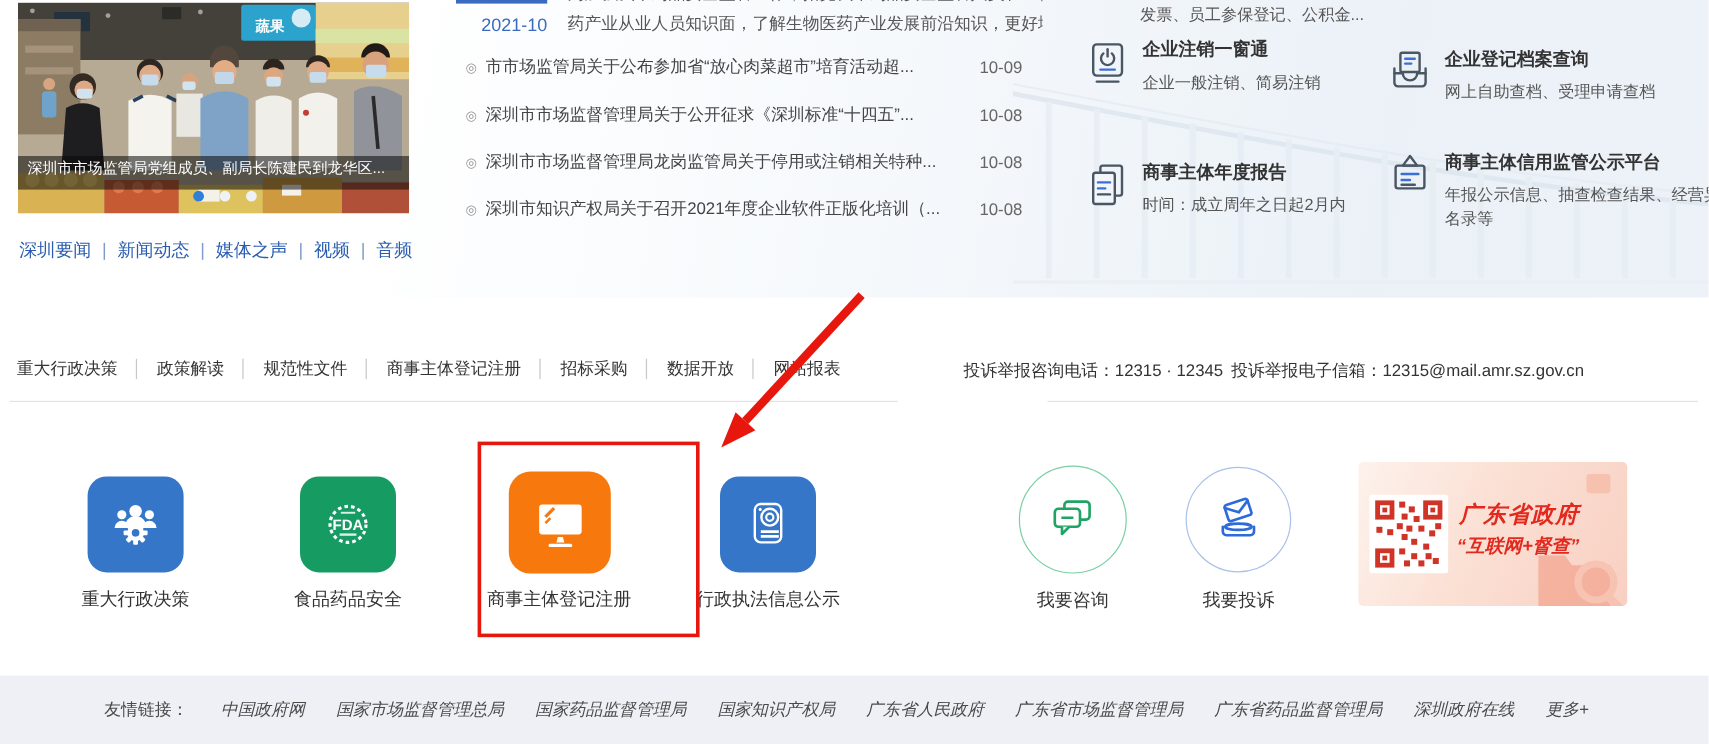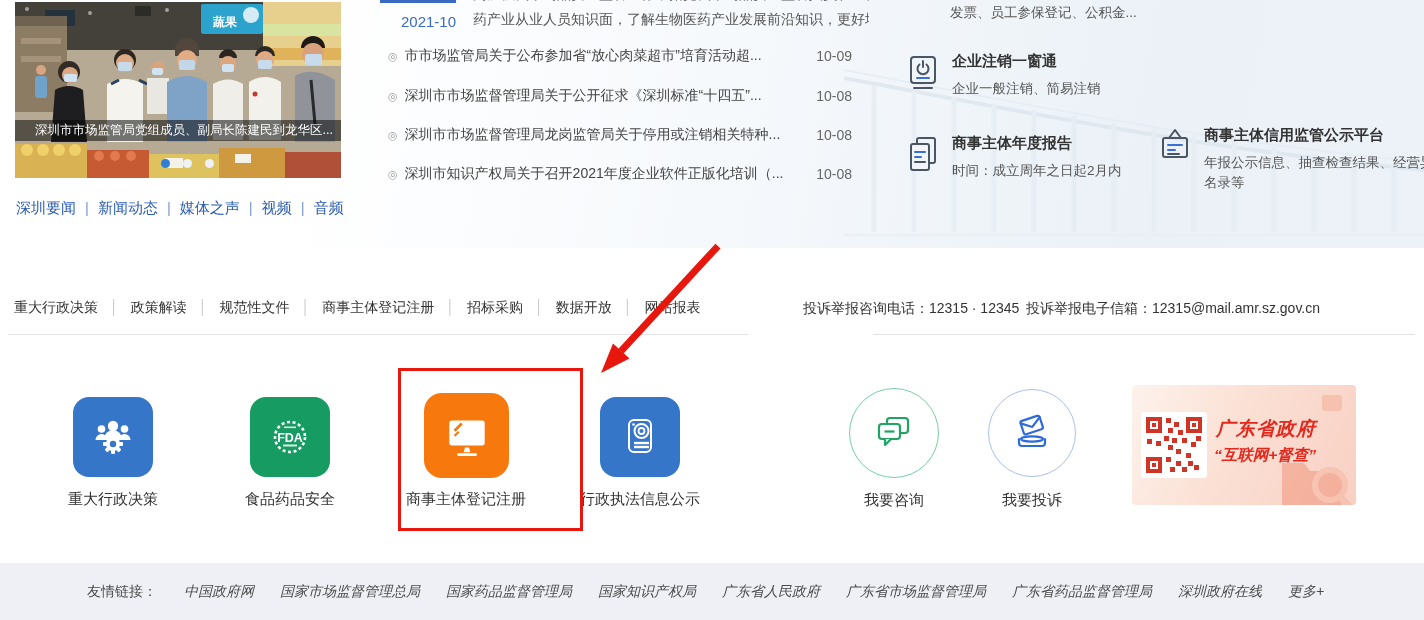--- a/index.html
+++ b/index.html
@@ -5,22 +5,22 @@
   html,body{margin:0;padding:0;background:#fff;}
   .page{position:relative;width:1424px;height:620px;overflow:hidden;background:#fff;
         font-family:"Liberation Sans","DejaVu Sans",sans-serif;color:#333;}
   
   .top-band{position:absolute;left:0;top:0;width:1424px;height:248px;
         background:linear-gradient(100deg,#ffffff 22%,#f6f9fc 50%,#ebf1f7 80%,#edf2f8 100%);}
   .bridge{position:absolute;right:0;top:0;opacity:.65;}
   
   .hero{position:absolute;left:15px;top:2px;width:326px;height:176px;overflow:hidden;cursor:pointer;}
   .hero svg{display:block;}
-  .hero-caption{position:absolute;left:0;top:118px;width:326px;height:21px;line-height:21px;
-        background:rgba(10,10,10,.55);color:#fff;font-size:12.5px;padding-left:20px;box-sizing:border-box;
+  .hero-caption{position:absolute;left:0;top:128px;width:326px;height:28px;line-height:21px;
+        background:rgba(10,10,10,.55);color:#fff;font-size:12.5px;padding-left:8px;box-sizing:border-box;
         white-space:nowrap;overflow:hidden;}
   .hero-dots{position:absolute;left:146px;top:157px;display:flex;gap:13px;}
   .hero-dots span{width:9px;height:9px;border-radius:50%;background:#eef1f5;display:block;}
   .hero-dots span.active{background:#2f7ed8;}
   
   .hero-tabs{position:absolute;left:16px;top:199px;font-size:15px;color:#2a5db0;white-space:nowrap;}
   .hero-tabs .sep{color:#7d9cc9;margin:0 9px;}
   .hero-tabs .tab{cursor:pointer;}
   
   .month-underline{position:absolute;left:380px;top:0;width:76px;height:3px;background:#3a6bc0;}
@@ -198,32 +198,43 @@
     <span class="date">10-08</span>
   </div>
   <div class="news-row" style="top:164px">
     <span class="bullet">◎</span>
     <span class="title">深圳市知识产权局关于召开2021年度企业软件正版化培训（...</span>
     <span class="date">10-08</span>
   </div>
 
   <div class="svc-clip">发票、员工参保登记、公积金...</div>
 
-  <div class="svc" style="left:908px;top:52px">
+  <div class="svc" style="left:908px;top:32px">
     <svg class="ic" width="30" height="38" viewBox="0 0 30 38" fill="none" stroke="#4a5663" stroke-width="2" stroke-linecap="round" stroke-linejoin="round">
       <rect x="3" y="3" width="24" height="26" rx="3"></rect>
       <path d="M11.5 10.5 a5.5 5.5 0 1 0 7 0"></path>
         <line x1="15" y1="7" x2="15" y2="13"></line>
       <line x1="9" y1="24" x2="21" y2="24" stroke="#3c6fd6"></line>
       <line x1="6" y1="34" x2="24" y2="34"></line>
     </svg>
     <div class="tt">企业注销一窗通</div>
     <div class="dd">企业一般注销、简易注销</div>
   </div>
 
+  <div class="svc" style="left:1160px;top:40px">
+    <svg class="ic" width="30" height="38" viewBox="0 0 30 38" fill="none" stroke="#4a5663" stroke-width="2" stroke-linecap="round" stroke-linejoin="round">
+      <rect x="7" y="2" width="16" height="16" rx="1.5"></rect>
+      <line x1="11" y1="7" x2="19" y2="7" stroke="#3c6fd6"></line>
+        <line x1="11" y1="11" x2="16" y2="11" stroke="#3c6fd6"></line>
+      <path d="M2 15 v12 a3 3 0 0 0 3 3 h20 a3 3 0 0 0 3 -3 v-12"></path>
+      <path d="M2 19 h7 a6 6 0 0 0 12 0 h7"></path>
+    </svg>
+    <div class="tt">企业登记档案查询</div>
+    <div class="dd">网上自助查档、受理申请查档</div>
+  </div>
 
   <div class="svc" style="left:908px;top:134px">
     <svg class="ic" width="30" height="38" viewBox="0 0 30 38" fill="none" stroke="#4a5663" stroke-width="2" stroke-linecap="round" stroke-linejoin="round">
       <rect x="9" y="2" width="18" height="25" rx="2"></rect>
       <rect x="3" y="8" width="18" height="26" rx="2" fill="#f2f6fa"></rect>
       <line x1="7" y1="16" x2="17" y2="16" stroke="#3c6fd6"></line>
       <line x1="7" y1="21" x2="13" y2="21" stroke="#3c6fd6"></line>
       <line x1="7" y1="26" x2="17" y2="26"></line>
     </svg>
     <div class="tt">商事主体年度报告</div>

